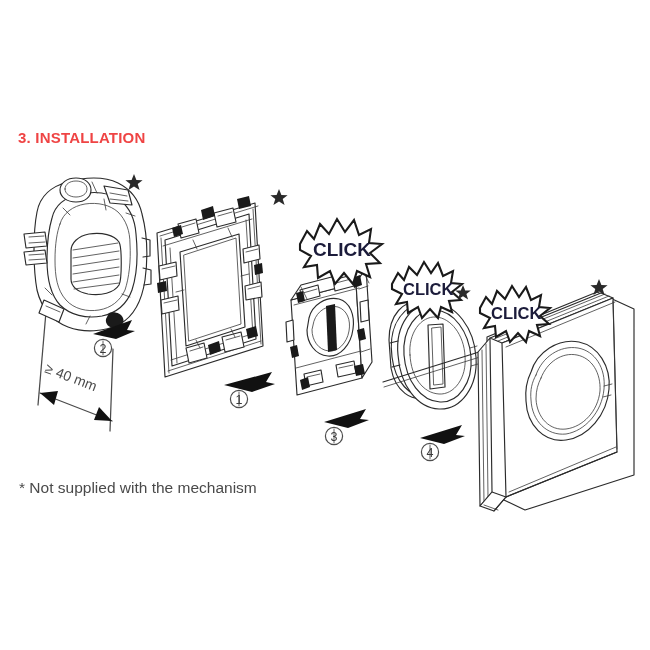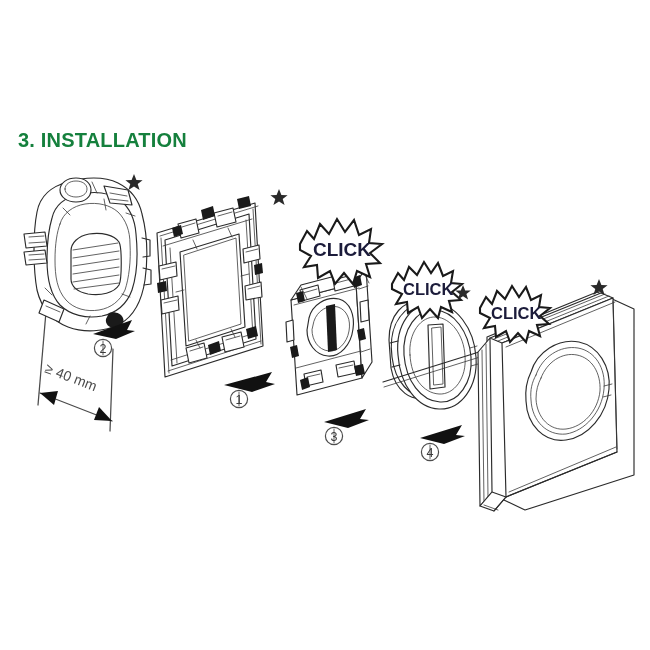--- a/index.html
+++ b/index.html
@@ -1,20 +1,20 @@
 <!DOCTYPE html>
 <html><head>
 <meta charset="utf-8">
 <style>
   html,body{margin:0;padding:0;background:#ffffff;}
   body{width:650px;height:650px;position:relative;overflow:hidden;
        font-family:"Liberation Sans",sans-serif;color:#3a3a3a;}
   #stage{position:absolute;inset:0;width:650px;height:650px;}
-  .title{position:absolute;left:18px;top:129px;font-size:20px;font-weight:bold;
-         letter-spacing:.2px;color:#15803d;white-space:nowrap;}
+  .title{position:absolute;left:18px;top:129px;font-size:15px;font-weight:bold;
+         letter-spacing:.2px;color:#ef4444;white-space:nowrap;}
   .footnote{position:absolute;left:19px;top:479px;font-size:15.5px;color:#4a4a4a;
             white-space:nowrap;}
   svg{position:absolute;left:0;top:0;width:650px;height:650px;overflow:visible;}
   .ln{fill:none;stroke:#2b2b2b;stroke-width:1.15;stroke-linecap:round;stroke-linejoin:round;}
   .lnT{fill:none;stroke:#3a3a3a;stroke-width:.8;stroke-linecap:round;stroke-linejoin:round;}
   .wht{fill:#ffffff;stroke:#2b2b2b;stroke-width:1.15;stroke-linejoin:round;}
   .drk{fill:#1a1a1a;stroke:none;}
   .arw{fill:#111111;stroke:none;}
   .dim{fill:none;stroke:#4a4a4a;stroke-width:1.25;stroke-linecap:round;}
   .burst{fill:#ffffff;stroke:#1a1a1a;stroke-width:2.1;stroke-linejoin:miter;}
@@ -23,20 +23,21 @@
   .numc{fill:none;stroke:#4d4d4d;stroke-width:1.2;}
   .star{fill:#2a2a2a;}
   .dimtxt{font-family:"Liberation Sans",sans-serif;font-size:14px;fill:#4a4a4a;}
 </style>
 </head>
 <body>
 
 <div id="stage">
 
   <div class="title">3. INSTALLATION</div>
+  <div class="footnote">* Not supplied with the mechanism</div>
 
   <svg viewBox="0 0 650 650">
 
     <g>
       <path class="dim" d="M47,300 L38,405"></path>
       <path class="dim" d="M113,349 L110,431"></path>
       <path class="dim" d="M40,393 L112,421"></path>
       <path class="arw" d="M40,393 L58,391 L54,405 Z"></path>
       <path class="arw" d="M112,421 L94,420 L99,407 Z"></path>
       <text class="dimtxt" x="44" y="372" transform="rotate(21 44 372)">≥ 40 mm</text>

